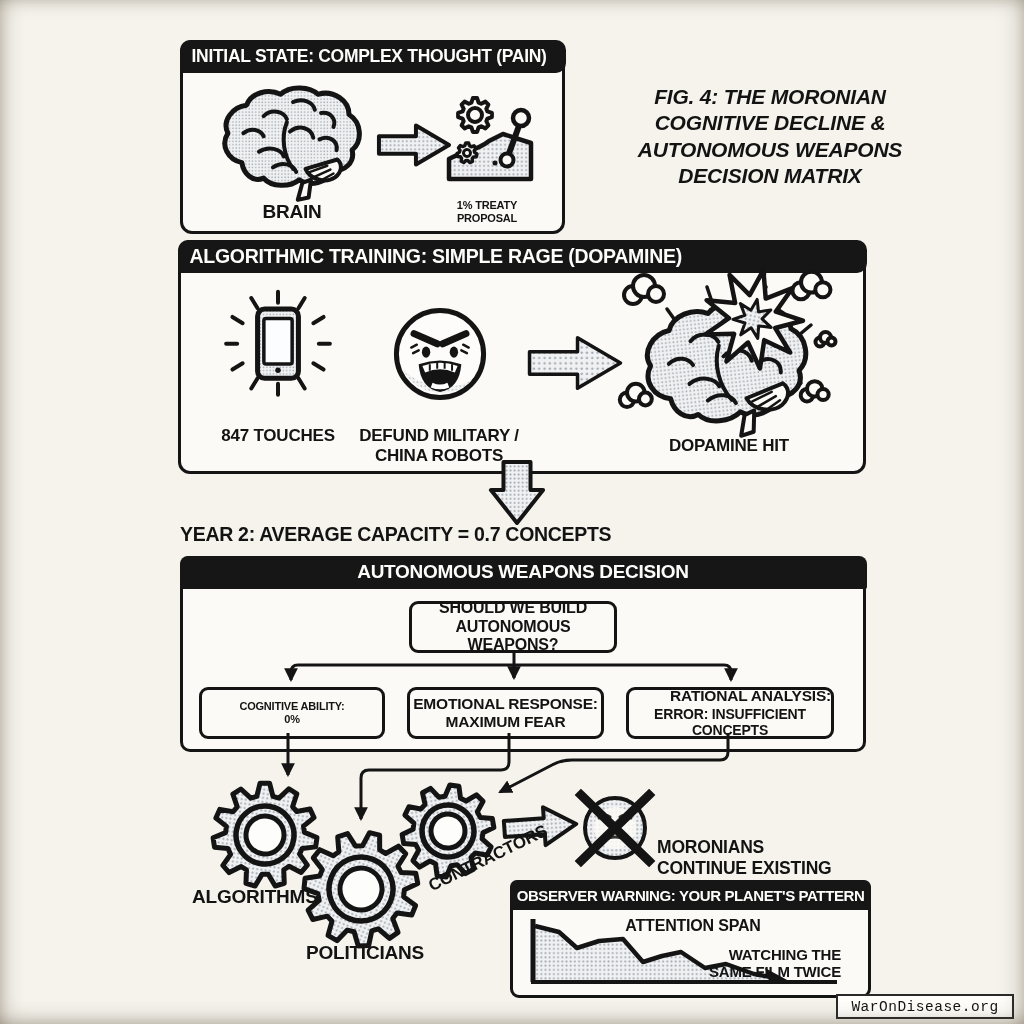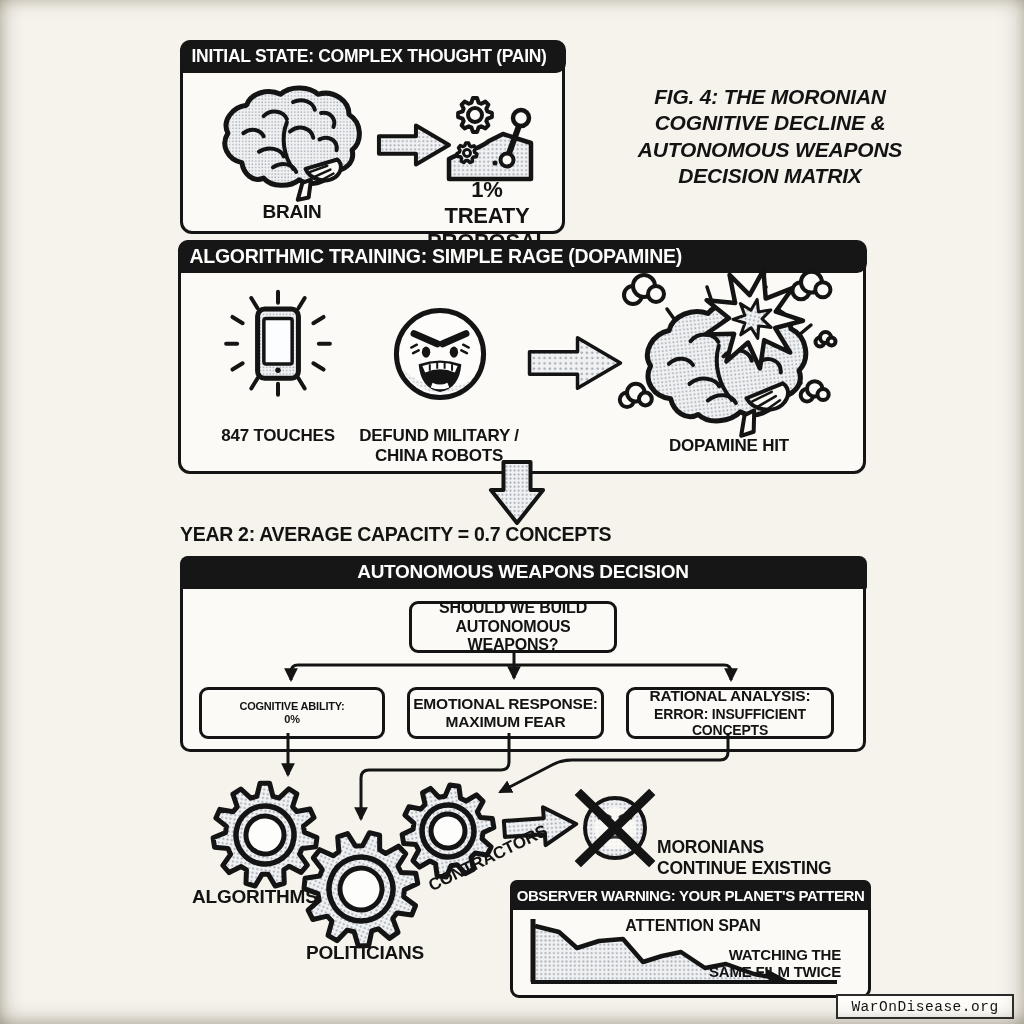--- a/index.html
+++ b/index.html
@@ -86,21 +86,21 @@
       </g>
       <g transform="translate(22,64) rotate(14)">
         <path fill="#fbfaf6" stroke="#141414" stroke-width="3.5" stroke-linejoin="round" d="M7.2,-2.4L9.9,-1.4L9.9,1.4L7.2,2.4L6.4,4.1L7.3,6.8L5.1,8.6L2.6,7.1L0.7,7.6L-0.8,10.0L-3.6,9.3L-4.0,6.5L-5.4,5.3L-8.3,5.6L-9.5,3.0L-7.5,1.0L-7.5,-1.0L-9.5,-3.0L-8.3,-5.6L-5.4,-5.3L-4.0,-6.5L-3.6,-9.3L-0.8,-10.0L0.7,-7.6L2.6,-7.1L5.1,-8.6L7.3,-6.8L6.4,-4.1Z"></path>
         <circle r="3.5" fill="#fbfaf6" stroke="#141414" stroke-width="3"></circle>
       </g>
       <line x1="62" y1="70" x2="75" y2="34" stroke="#141414" stroke-width="6"></line>
       <circle cx="76" cy="29" r="8" fill="#fbfaf6" stroke="#141414" stroke-width="4.5"></circle>
       <circle cx="62" cy="71" r="6.5" fill="#fbfaf6" stroke="#141414" stroke-width="4"></circle>
       <circle cx="50" cy="74" r="2.5" fill="#141414"></circle>
     </svg>
-    <div class="lbl ctr" style="left:244px;top:134px;width:120px;font-size:22px;">
+    <div class="lbl ctr" style="left:244px;top:156px;width:120px;font-size:11px;">
       <div>1% TREATY</div>
       <div>PROPOSAL</div>
     </div>
   </div>
 
   <div class="figcap">
     <div>FIG. 4: THE MORONIAN</div>
     <div>COGNITIVE DECLINE &amp;</div>
     <div>AUTONOMOUS WEAPONS</div>
     <div>DECISION MATRIX</div>
@@ -194,21 +194,21 @@
       <div>AUTONOMOUS WEAPONS?</div>
     </div>
     <div class="node" style="left:16px;top:128px;width:186px;height:52px;font-size:11px;">
       <div>COGNITIVE ABILITY:</div>
       <div>0%</div>
     </div>
     <div class="node" style="left:224px;top:128px;width:197px;height:52px;font-size:15.5px;">
       <div>EMOTIONAL RESPONSE:</div>
       <div>MAXIMUM FEAR</div>
     </div>
-    <div class="node" style="left:443px;top:128px;width:208px;height:52px;font-size:15.5px;">
+    <div class="node" style="left:443px;top:128px;width:208px;height:52px;font-size:15.5px;align-items:flex-end;">
       <div>RATIONAL ANALYSIS:</div>
       <div style="font-size:14px;">ERROR: INSUFFICIENT CONCEPTS</div>
     </div>
   </div>
 
   <svg style="left:180px;top:733px;" width="680" height="260" viewBox="0 0 680 260">
     <g fill="none" stroke="#141414" stroke-width="3">
       <path d="M108,0 V42" marker-end="url(#arrow)"></path>
       <path d="M329,0 V29 Q329,37 321,37 H189 Q181,37 181,45 V86" marker-end="url(#arrow)"></path>
       <path d="M548,0 V19 Q548,27 540,27 H392 Q381,27 372,32 L320,59" marker-end="url(#arrow)"></path>

